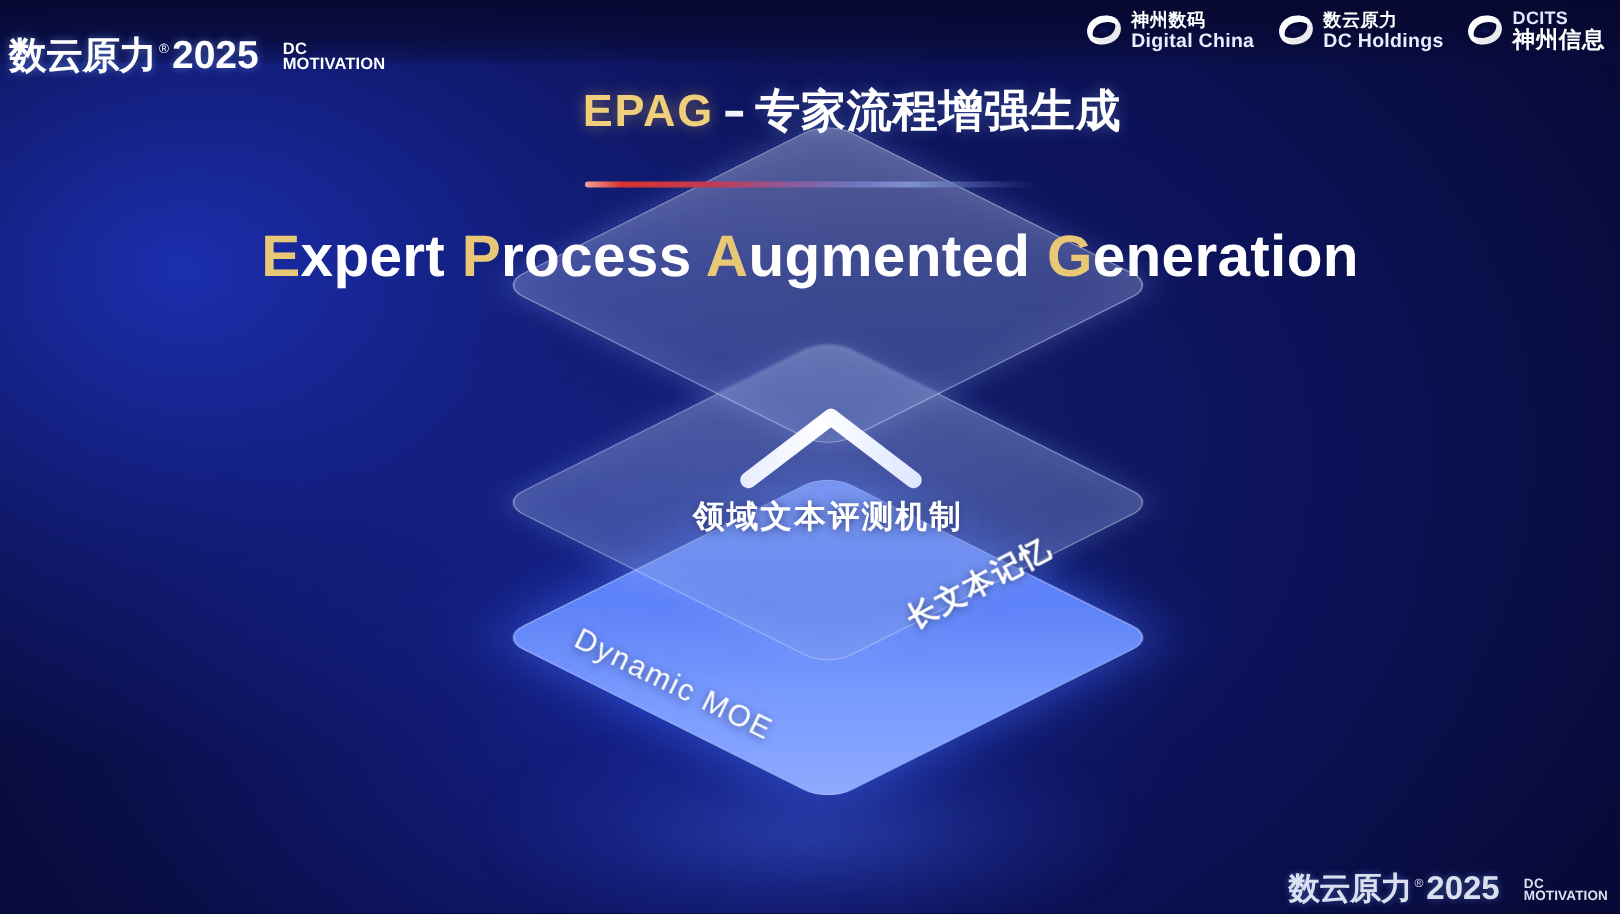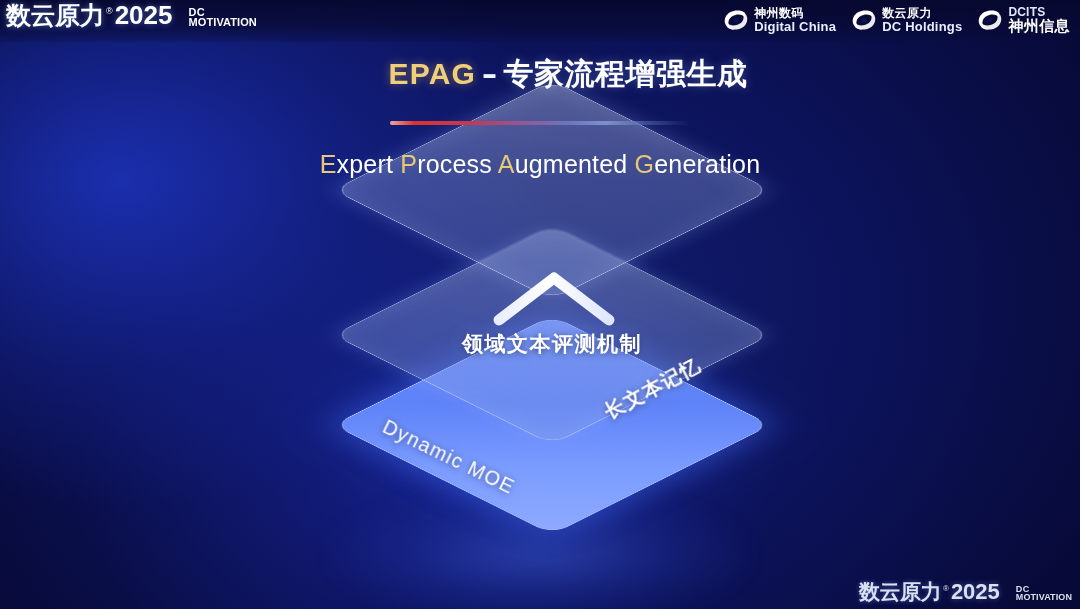--- a/index.html
+++ b/index.html
@@ -38,20 +38,21 @@
   .brand-cn {
     font-size: 25px; font-weight: 700; letter-spacing: -0.5px;
     line-height: 1; text-shadow: 0 0 6px rgba(130,170,255,0.55);
     font-family: "DejaVu Sans", "Liberation Sans", sans-serif;
   }
   .brand-reg { font-size: 9px; vertical-align: super; position: relative; top: -12px; }
   .brand-year {
     font-size: 26px; font-weight: 700; letter-spacing: 0px; line-height: 1;
     font-family: "Liberation Sans", sans-serif;
     text-shadow: 0 0 6px rgba(130,170,255,0.5);
+    margin-top: 21px;
   }
   .brand-dc {
     display: flex; flex-direction: column; line-height: 0.92;
     margin-left: 14px; position: relative; top: -1px;
   }
   .brand-dc .l1 { font-size: 11px; font-weight: 700; letter-spacing: 0.3px; }
   .brand-dc .l2 { font-size: 11px; font-weight: 700; letter-spacing: 0.1px; }
 
   .livetitle {
     position: absolute; left: 8px; top: 52px;
@@ -106,21 +107,21 @@
       #6d76c0 60%,
       #7e90cf 72%,
       rgba(90,110,180,0.55) 85%,
       rgba(40,50,110,0.05) 100%);
     filter: blur(0.3px);
   }
 
   .subtitle {
     position: absolute; left: 0; top: 150px; width: 1080px;
     text-align: center; white-space: nowrap; z-index: 15;
-    font-size: 25px; font-weight: 400; letter-spacing: 0.2px;
+    font-size: 39px; font-weight: 700; letter-spacing: 0.2px;
     font-family: "Liberation Sans", sans-serif;
     color: #ffffff;
   }
   .subtitle .cap { color: #e8c877; }
 
   
   .stack {
     position: absolute; left: 12px; top: 0; width: 1080px; height: 609px;
     z-index: 10; pointer-events: none;
   }

